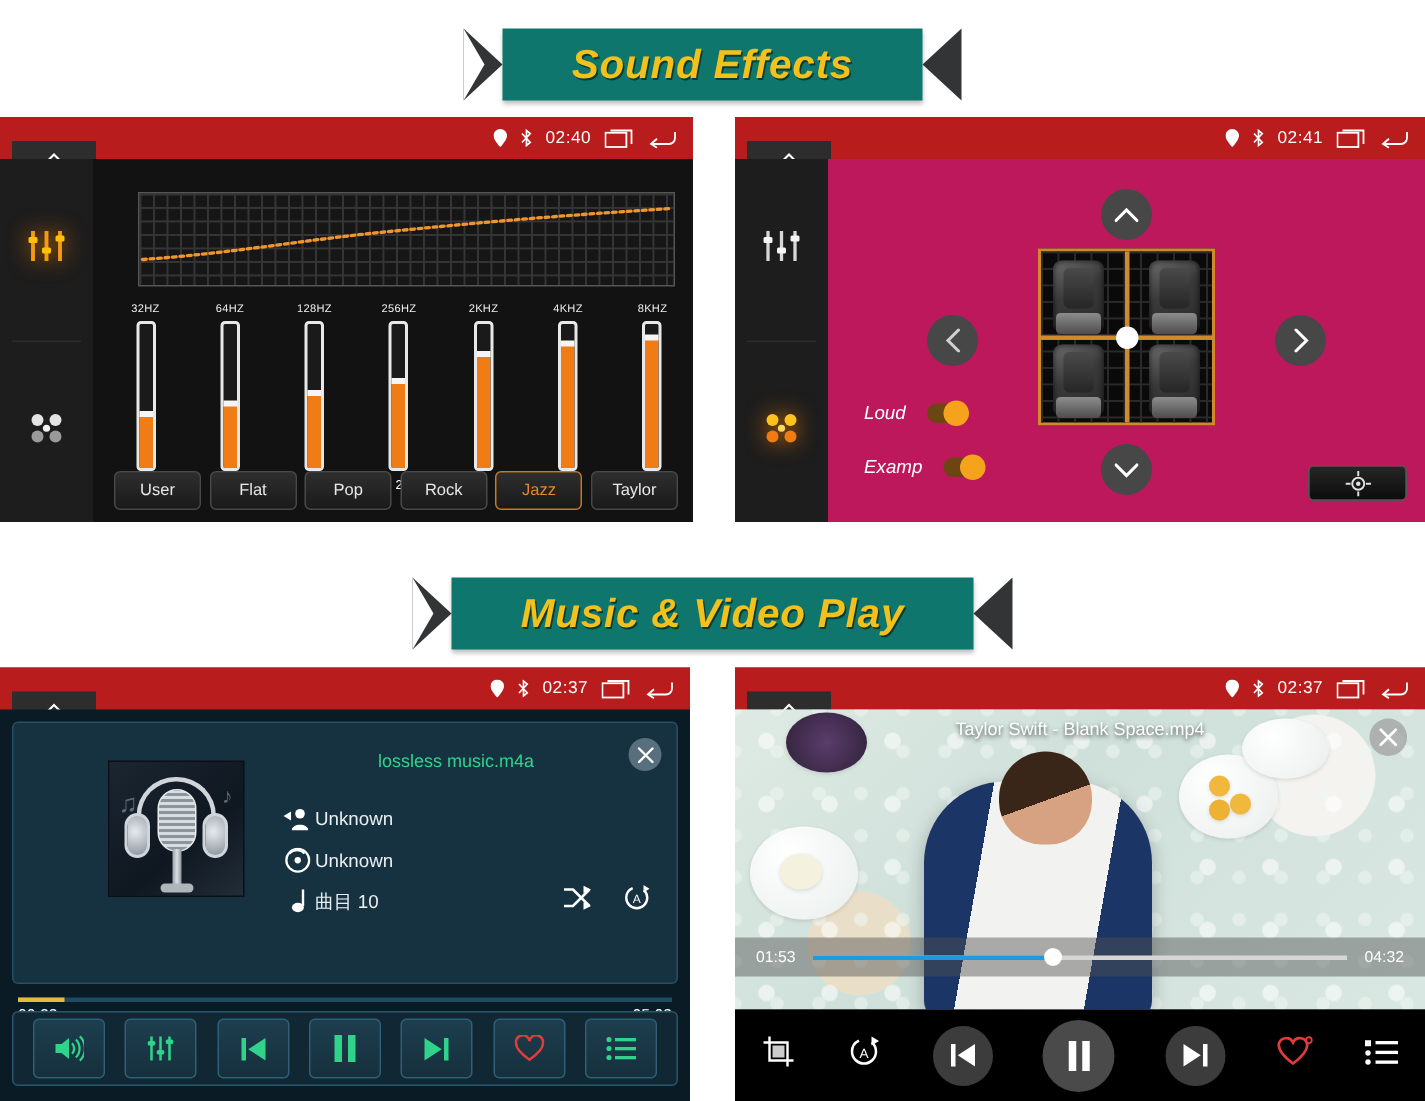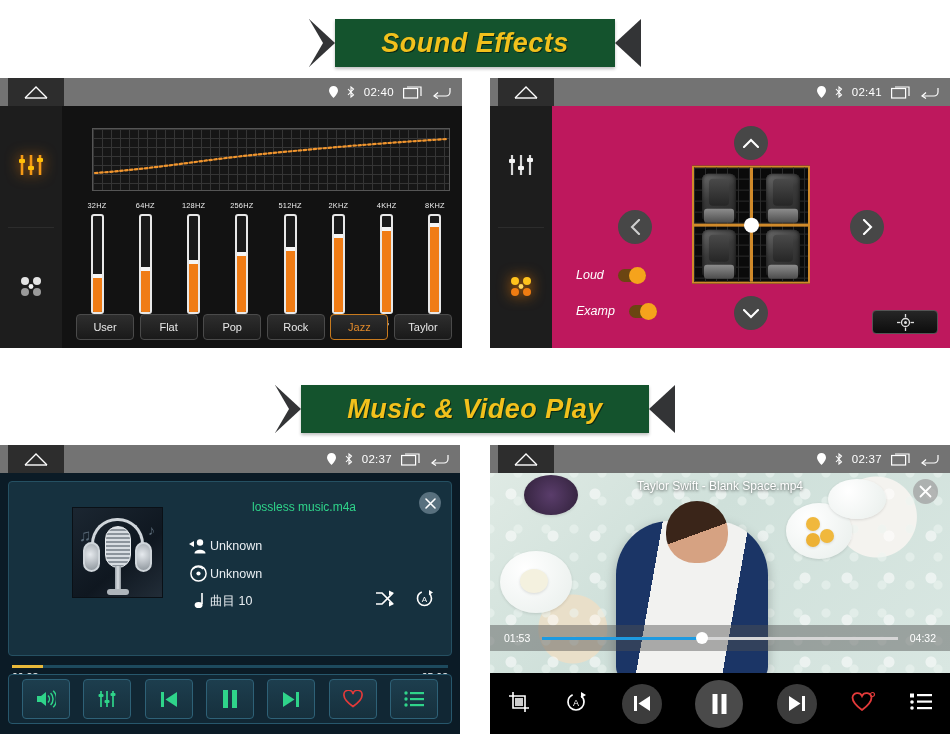--- a/index.html
+++ b/index.html
@@ -11,21 +11,21 @@
     overflow: hidden;
   }
 
   
   .ribbon-wrap {
     position: absolute; left: 0; width: 950px;
     display: flex; justify-content: center; align-items: center;
   }
   .ribbon {
     position: relative;
-    background: #14532d;
+    background: #0f766e;
     height: 48px;
     padding: 0 46px;
     display: flex; align-items: center; justify-content: center;
     box-shadow: 0 2px 3px rgba(0,0,0,.25);
   }
   .ribbon:before, .ribbon:after {
     content: ""; position: absolute; top: 0;
     border-style: solid; height: 0; width: 0;
   }
   .ribbon:before {
@@ -54,22 +54,22 @@
     white-space: nowrap;
   }
 
   
   .panel {
     position: absolute;
     background: #0d0d0d;
     overflow: hidden;
   }
   .statusbar {
-    height: 44px; background: #737373;
-    display: flex; align-items: flex-start;
+    height: 44px; background: #b91c1c;
+    display: flex; align-items: flex-end;
     position: relative;
   }
   .home-btn {
     width: 56px; height: 28px; background: #2d2d2d;
     margin-left: 8px;
     display: flex; align-items: center; justify-content: center;
   }
   .status-right {
     position: absolute; right: 10px; top: 0; height: 28px;
     display: flex; align-items: center; gap: 9px;
@@ -371,28 +371,20 @@
           </div>
           <div class="eq-val">1</div>
         </div>
         <div class="eq-col">
           <div class="eq-freq">256HZ</div>
           <div class="eq-track">
             <div class="eq-fill" style="height: 60%;"></div>
             <div class="eq-knob" style="bottom: calc(60% - 2px);"></div>
           </div>
           <div class="eq-val">2</div>
-        </div>
-        <div class="eq-col">
-          <div class="eq-freq">512HZ</div>
-          <div class="eq-track">
-            <div class="eq-fill" style="height: 66%;"></div>
-            <div class="eq-knob" style="bottom: calc(66% - 2px);"></div>
-          </div>
-          <div class="eq-val">3</div>
         </div>
         <div class="eq-col">
           <div class="eq-freq">2KHZ</div>
           <div class="eq-track">
             <div class="eq-fill" style="height: 79%;"></div>
             <div class="eq-knob" style="bottom: calc(79% - 2px);"></div>
           </div>
           <div class="eq-val">5</div>
         </div>
         <div class="eq-col">

